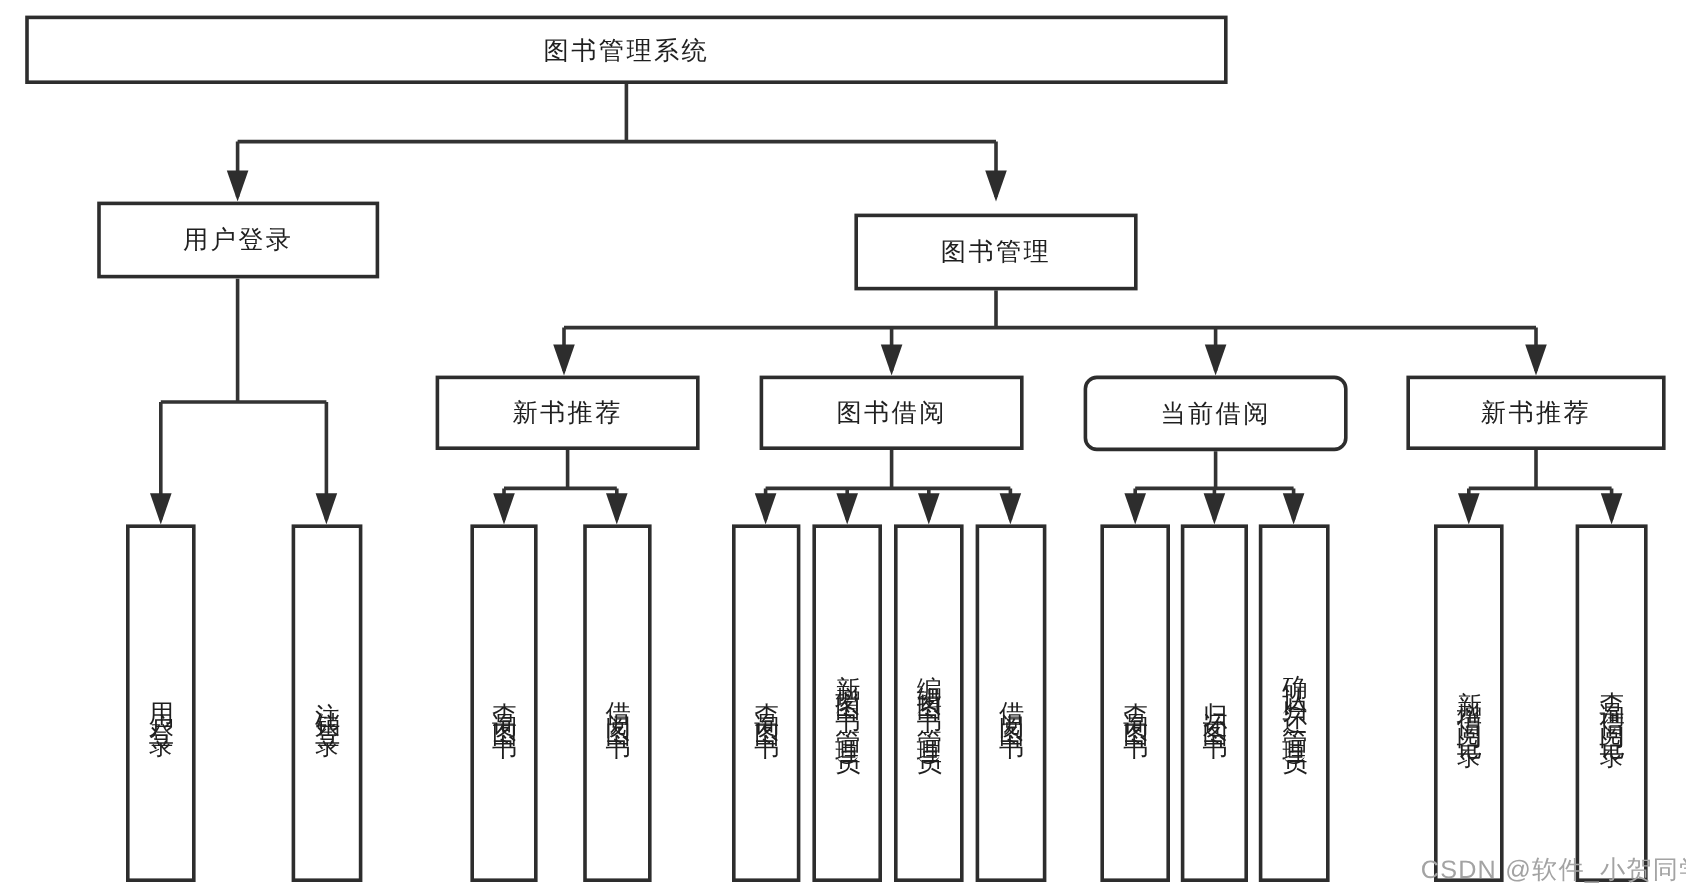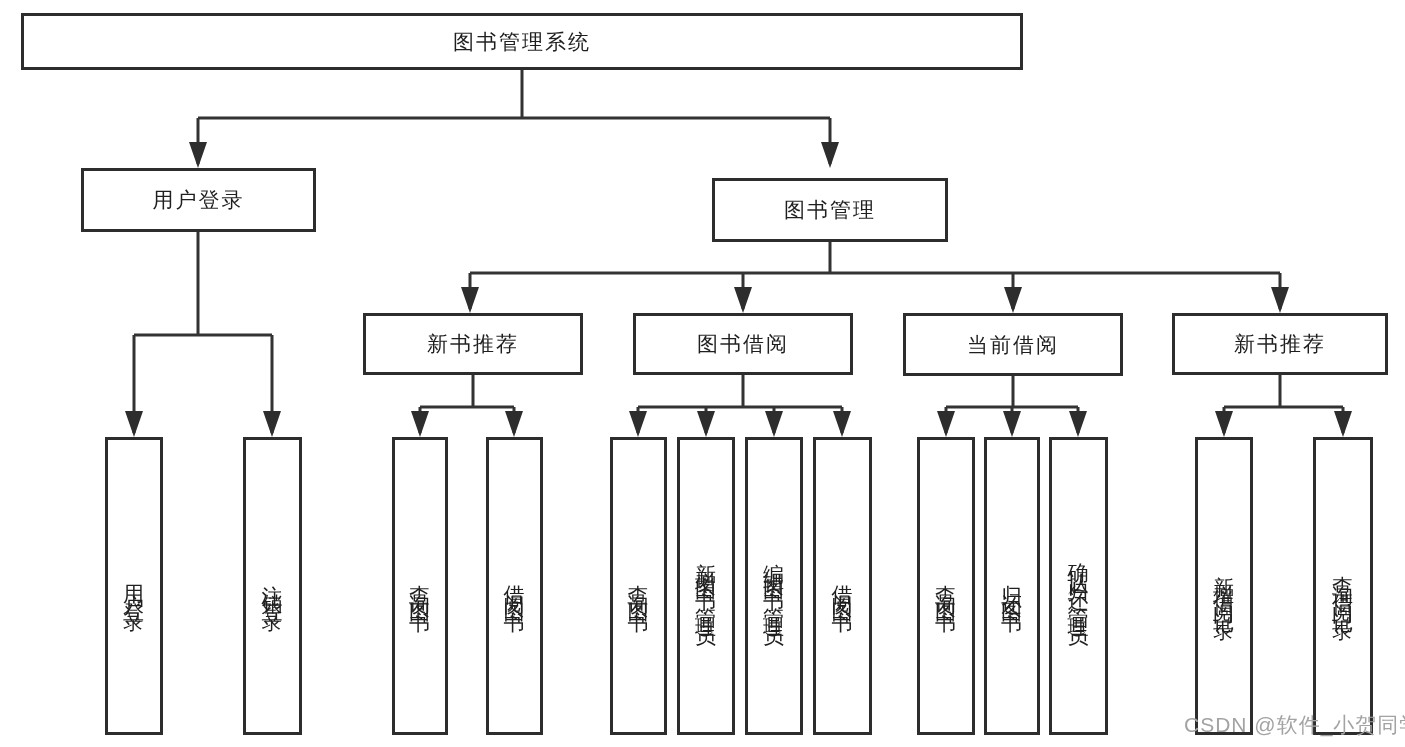--- a/index.html
+++ b/index.html
@@ -82,21 +82,21 @@
     </g>
   </svg>
 
   <div class="node node-h" style="left:21px; top:13px; width:1002px; height:57px;">图书管理系统</div>
 
   <div class="node node-h" style="left:81px; top:168px; width:235px; height:64px;">用户登录</div>
   <div class="node node-h" style="left:712px; top:168px; width:236px; height:64px;margin-top:10px;">图书管理</div>
 
   <div class="node node-h" style="left:363px; top:313px; width:220px; height:62px;text-align:center;">新书推荐</div>
   <div class="node node-h" style="left:633px; top:313px; width:220px; height:62px;">图书借阅</div>
-  <div class="node node-h" style="left:903px; top:313px; width:220px; height:63px;">当前借阅</div>
+  <div class="node node-h" style="left:903px; top:313px; width:220px; height:63px;border-radius:11px;">当前借阅</div>
   <div class="node node-h" style="left:1172px; top:313px; width:216px; height:62px;">新书推荐</div>
 
   <div class="node node-v leaf" style="left:105px; width:58px;">用户登录</div>
   <div class="node node-v leaf" style="left:243px; width:59px;">注销登录</div>
 
   <div class="node node-v leaf" style="left:392px; width:56px;">查询图书</div>
   <div class="node node-v leaf" style="left:486px; width:57px;">借阅图书</div>
 
   <div class="node node-v leaf" style="left:610px; width:57px;">查询图书</div>
   <div class="node node-v leaf" style="left:677px; width:58px;">新增图书（管理员）</div>

